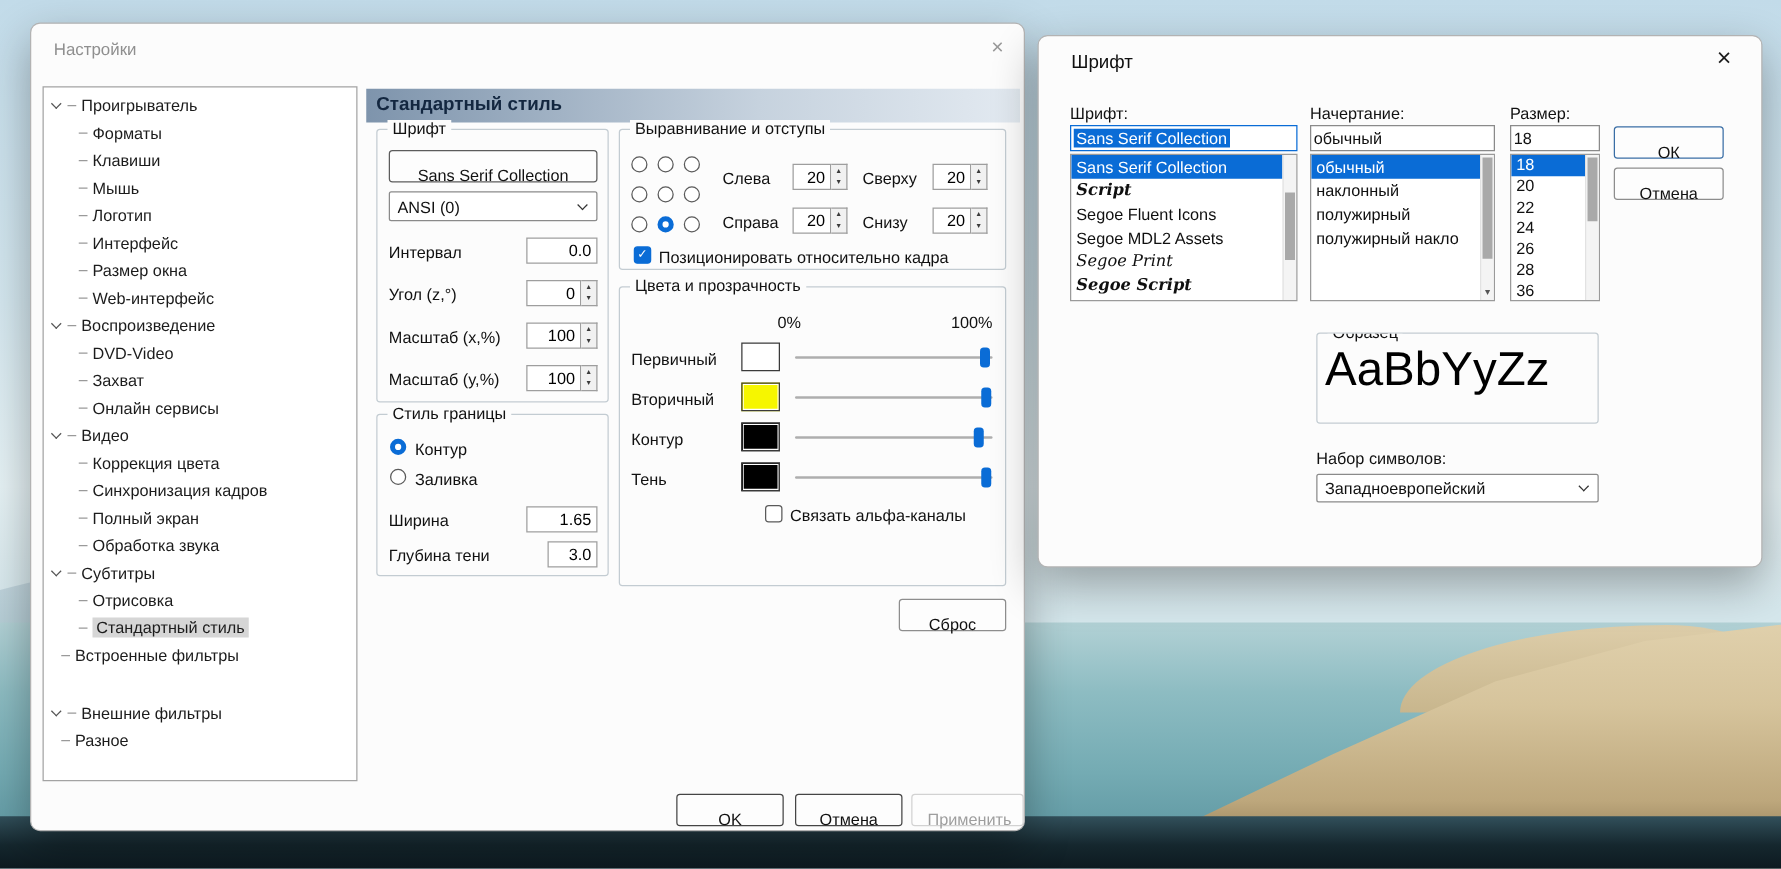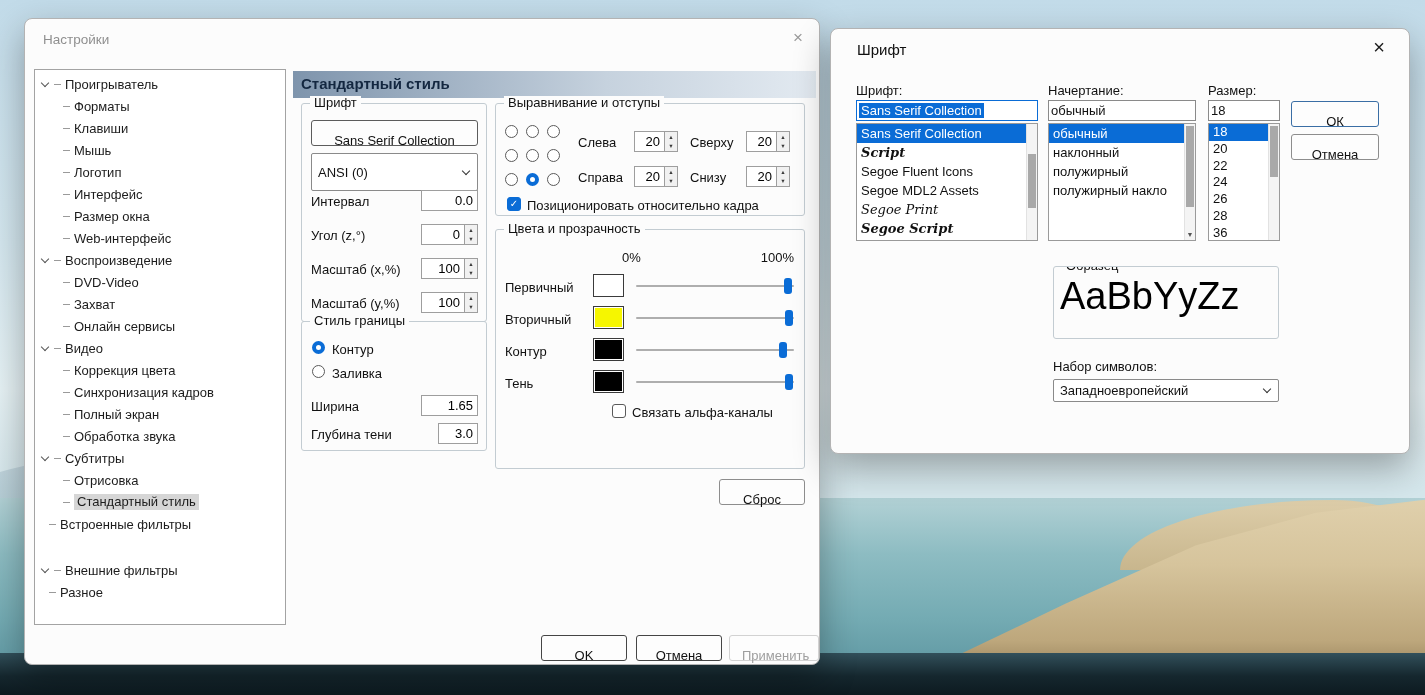--- a/index.html
+++ b/index.html
@@ -225,21 +225,21 @@
         <span class="tdash"></span>
         <span class="tlabel">Разное</span>
       </div>
     </div>
 
   <div class="page-header">Стандартный стиль</div>
 
   <div class="group" style="left:276px;top:84px;width:186px;height:219px">
     <span class="gtitle">Шрифт</span>
     <button class="btn fontbtn" style="left:9px;top:16px;width:167px;height:25px">Sans Serif Collection</button>
-    <div class="combo" style="left:9px;top:49px;width:167px;height:38px">
+    <div class="combo" style="left:9px;top:49px;width:167px;height:24px">
       <span class="combo-val">ANSI (0)</span>
       <span class="cchev"></span>
     </div>
     <span class="glabel" style="left:9px;top:90px">Интервал</span>
     <span class="numwrap" style="right:8px;top:86px">
         <span class="numfield" style="width:57px">0.0</span>
       </span>
     <span class="glabel" style="left:9px;top:124px">Угол (z,°)</span>
     <span class="numwrap" style="right:8px;top:120px">
         <span class="numfield" style="width:44px">0</span>
@@ -259,21 +259,21 @@
     <span class="glabel" style="left:9px;top:192px">Масштаб (y,%)</span>
     <span class="numwrap" style="right:8px;top:188px">
         <span class="numfield" style="width:44px">100</span>
         <span class="spin">
           <span class="sp-btn">▲</span>
           <span class="sp-btn">▼</span>
         </span>
       </span>
   </div>
 
-  <div class="group" style="left:276px;top:302px;width:186px;height:130px">
+  <div class="group" style="left:276px;top:312px;width:186px;height:130px">
     <span class="gtitle">Стиль границы</span>
     <span class="radio checked" style="position:absolute;left:10px;top:19px"></span>
     <span class="glabel" style="left:30px;top:20px">Контур</span>
     <span class="radio" style="position:absolute;left:10px;top:43px"></span>
     <span class="glabel" style="left:30px;top:44px">Заливка</span>
     <span class="glabel" style="left:9px;top:77px">Ширина</span>
     <span class="numwrap" style="right:8px;top:73px">
         <span class="numfield" style="width:57px">1.65</span>
       </span>
     <span class="glabel" style="left:9px;top:105px">Глубина тени</span>

